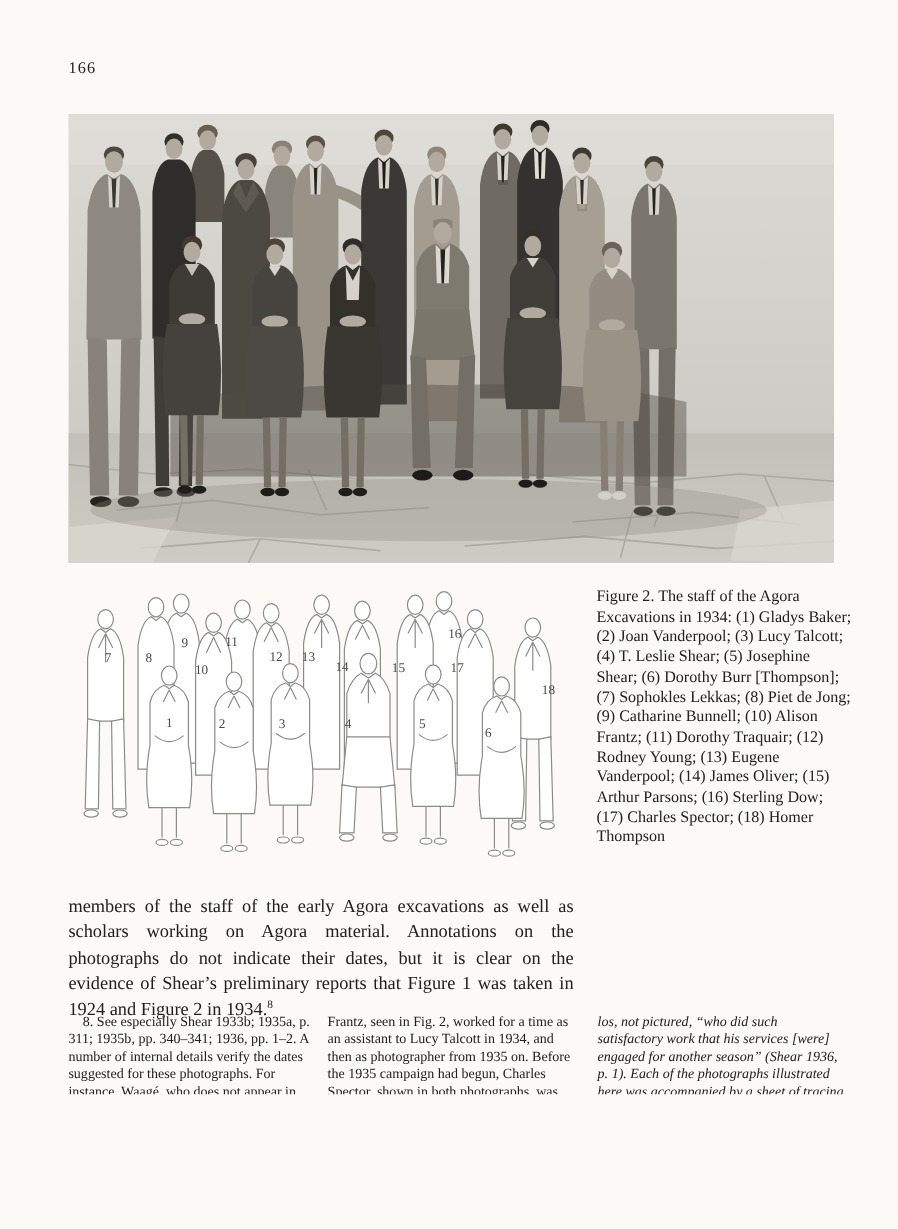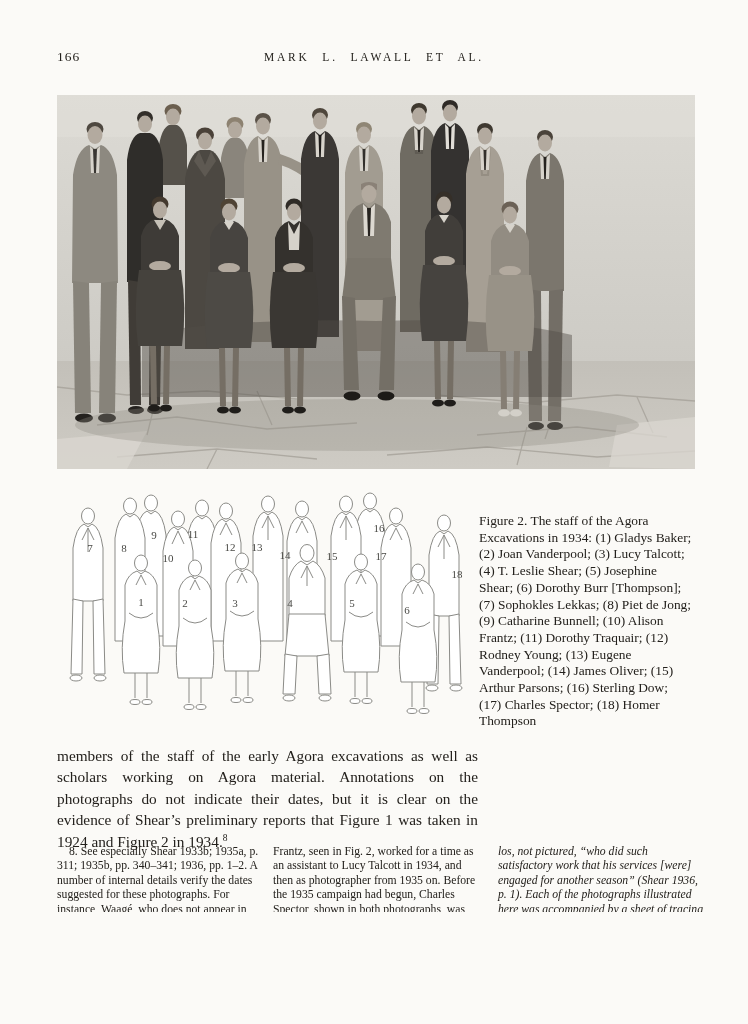--- a/index.html
+++ b/index.html
@@ -3,39 +3,38 @@
 <meta charset="utf-8">
 <style>
   html,body{margin:0;padding:0;background:#fbfaf7;}
   .page{position:relative;width:748px;height:912px;background:#fbfaf7;
         font-family:"Liberation Serif",serif;color:#23201c;overflow:hidden;}
   .page-number{position:absolute;left:57px;top:49px;font-size:13.5px;letter-spacing:1px;}
   .running-head{position:absolute;left:0;right:0;top:51px;text-align:center;
         font-size:11.5px;letter-spacing:2.8px;word-spacing:7px;}
   .photo-wrap{position:absolute;left:57px;top:95px;width:638px;height:374px;}
   .drawing-wrap{position:absolute;left:55px;top:486px;width:430px;height:242px;}
-  .figure-caption{position:absolute;left:479px;top:489px;width:213px;
-        font-size:13.4px;line-height:16.7px;text-align:left;margin-top:24px;}
+  .figure-caption{position:absolute;left:497px;top:489px;width:213px;
+        font-size:13.4px;line-height:16.7px;text-align:left;}
   .body-text{position:absolute;left:57px;top:745px;width:421px;
         font-size:15.3px;line-height:21.4px;text-align:justify;}
   .body-text sup{font-size:9.5px;line-height:0;vertical-align:6px;}
   .footnotes{position:absolute;left:57px;top:845px;width:648px;display:flex;gap:14px;}
   .fn-col{font-size:11.7px;line-height:14.4px;text-align:left;}
   .fn-col-1{width:202px;text-indent:12px;}
   .fn-col-2{width:211px;}
   .fn-col-3{width:207px;font-style:italic;}
   svg text{font-family:"Liberation Serif",serif;}
 </style>
 </head>
 <body>
 
 <div class="page">
 
   <div class="page-number">166</div>
-  <div class="running-head">MARK L. LAWALL ET AL.</div>
 
   <div class="photo-wrap">
   <svg width="638" height="374" viewBox="0 0 638 374">
     <defs>
       <linearGradient id="gw" x1="0" y1="0" x2="0" y2="1">
         <stop offset="0" stop-color="#dcdad4"></stop>
             <stop offset="1" stop-color="#c7c5bf"></stop>
       </linearGradient>
       <linearGradient id="gp" x1="0" y1="0" x2="0" y2="1">
         <stop offset="0" stop-color="#c3c0b9"></stop>

